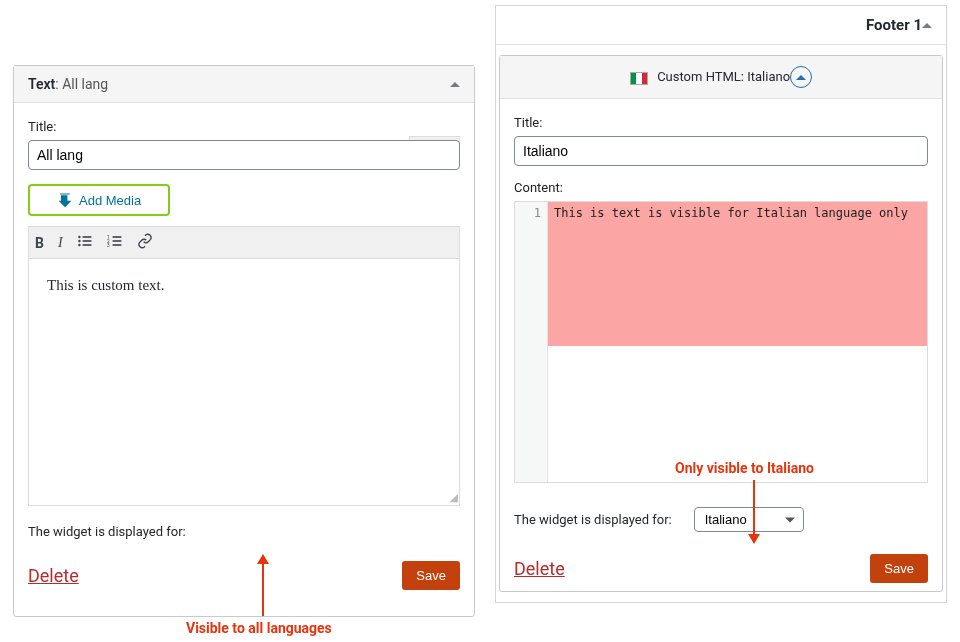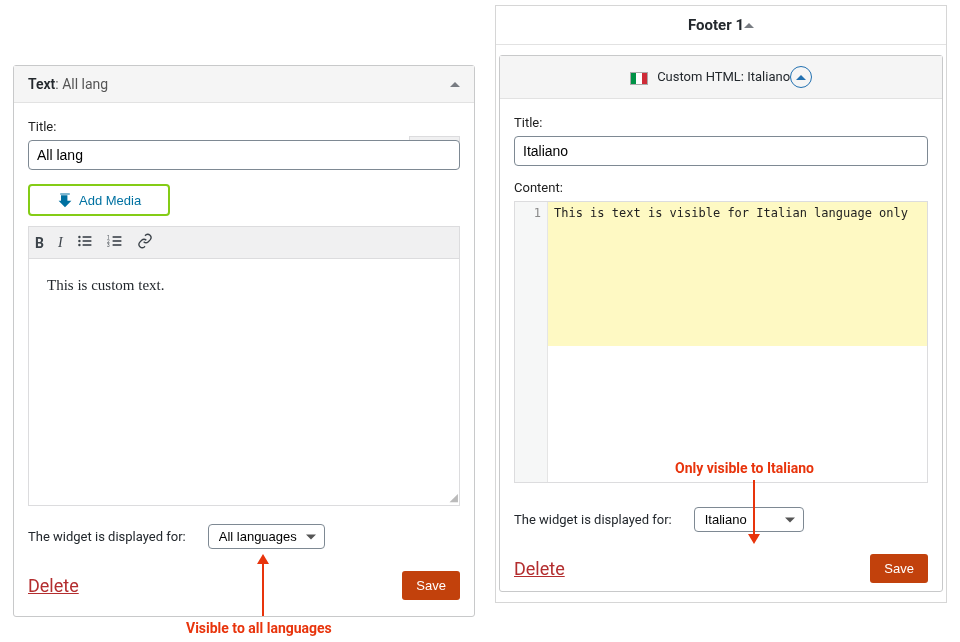--- a/index.html
+++ b/index.html
@@ -23,29 +23,29 @@
 .disp-row{margin-top:18px;display:flex;align-items:center;gap:22px;font-size:13px}
 .select{border:1px solid #7e8993;border-radius:4px;padding:4px 26px 4px 10px;font-size:13px;background:#fff;appearance:none;position:relative}
 .select-wrap{position:relative;display:inline-block}
 .select-wrap::after{content:"";position:absolute;right:9px;top:50%;width:0;height:0;border-left:5px solid transparent;border-right:5px solid transparent;border-top:5px solid #555;transform:translateY(-50%)}
 .footer-actions{display:flex;justify-content:space-between;align-items:center;margin-top:22px}
 .delete{color:#b32d2e;text-decoration:underline;font-size:18px;cursor:pointer}
 .save-btn{background:#c2410c;color:#fff;border:none;border-radius:3px;padding:7px 14px;font-size:13px;cursor:pointer}
 
 
 .outer-right{position:absolute;left:495px;top:5px;width:450px;border:1px solid #d6d6d6}
-.outer-head{padding:10px 14px;display:flex;justify-content:center;align-items:center;border-bottom:1px solid #e2e2e2;background:#fff}
+.outer-head{padding:10px 14px;display:flex;justify-content:flex-end;align-items:center;border-bottom:1px solid #e2e2e2;background:#fff}
 .outer-head .ft{font-weight:700;font-size:15px}
 .panel-right{margin:10px 3px 10px 3px;border:1px solid #c8c9ca;border-radius:3px;background:#fff}
 .hdr2{background:#f5f5f5;border-bottom:1px solid #e2e2e2;padding:10px 12px;display:flex;align-items:center;justify-content:center}
 .flag{display:inline-block;width:16px;height:11px;background:linear-gradient(to right,#009246 0 33%,#fff 33% 66%,#ce2b37 66% 100%);border:1px solid #aaa;margin-right:6px;vertical-align:middle}
 .collapse-circle{width:20px;height:20px;border:1px solid #2271b1;border-radius:50%;display:flex;align-items:center;justify-content:center;color:#2271b1}
 .code-area{border:1px solid #dcdcde;height:280px;display:flex;font-family:Consolas,Menlo,monospace;font-size:12px;background:#fff;margin-top:4px}
 .gutter{width:26px;background:#f6f7f7;color:#8a8a8a;text-align:right;padding:4px 6px 0 0;border-right:1px solid #e5e5e5}
-.code{flex:1;padding:4px 6px;background:#fef9c3;white-space:pre-wrap;color:#222;height:34px}
+.code{flex:1;padding:4px 6px;background:#fca5a5;white-space:pre-wrap;color:#222;height:34px}
 .code-wrap{flex:1;display:flex;flex-direction:column}
 .code-body{flex:1;background:#fff}
 
 
 .ann{position:absolute;color:#e8340c;font-weight:700;font-size:14px;pointer-events:none}
 .arrow{position:absolute;pointer-events:none}
 .arrow .shaft{position:absolute;background:#e8340c}
 .arrow .head{position:absolute;width:0;height:0}
 
 .chev{width:0;height:0;border-left:5px solid transparent;border-right:5px solid transparent;display:inline-block}
@@ -99,25 +99,20 @@
               <path d="M10 13a5 5 0 0 0 7 0l3-3a5 5 0 0 0-7-7l-1 1"></path>
               <path d="M14 11a5 5 0 0 0-7 0l-3 3a5 5 0 0 0 7 7l1-1"></path>
             </svg></span>
     </div>
     <div class="editor">
       <span>This is custom text.</span>
       <span class="resize">◢</span>
     </div>
     <div class="disp-row">
       <span>The widget is displayed for:</span>
-      <span class="select-wrap">
-        <select class="select">
-          <option>All languages</option>
-        </select>
-      </span>
     </div>
     <div class="footer-actions">
       <span class="delete">Delete</span>
       <button class="save-btn">Save</button>
     </div>
   </div>
 </div>
 
 <div class="outer-right">
   <div class="outer-head">

